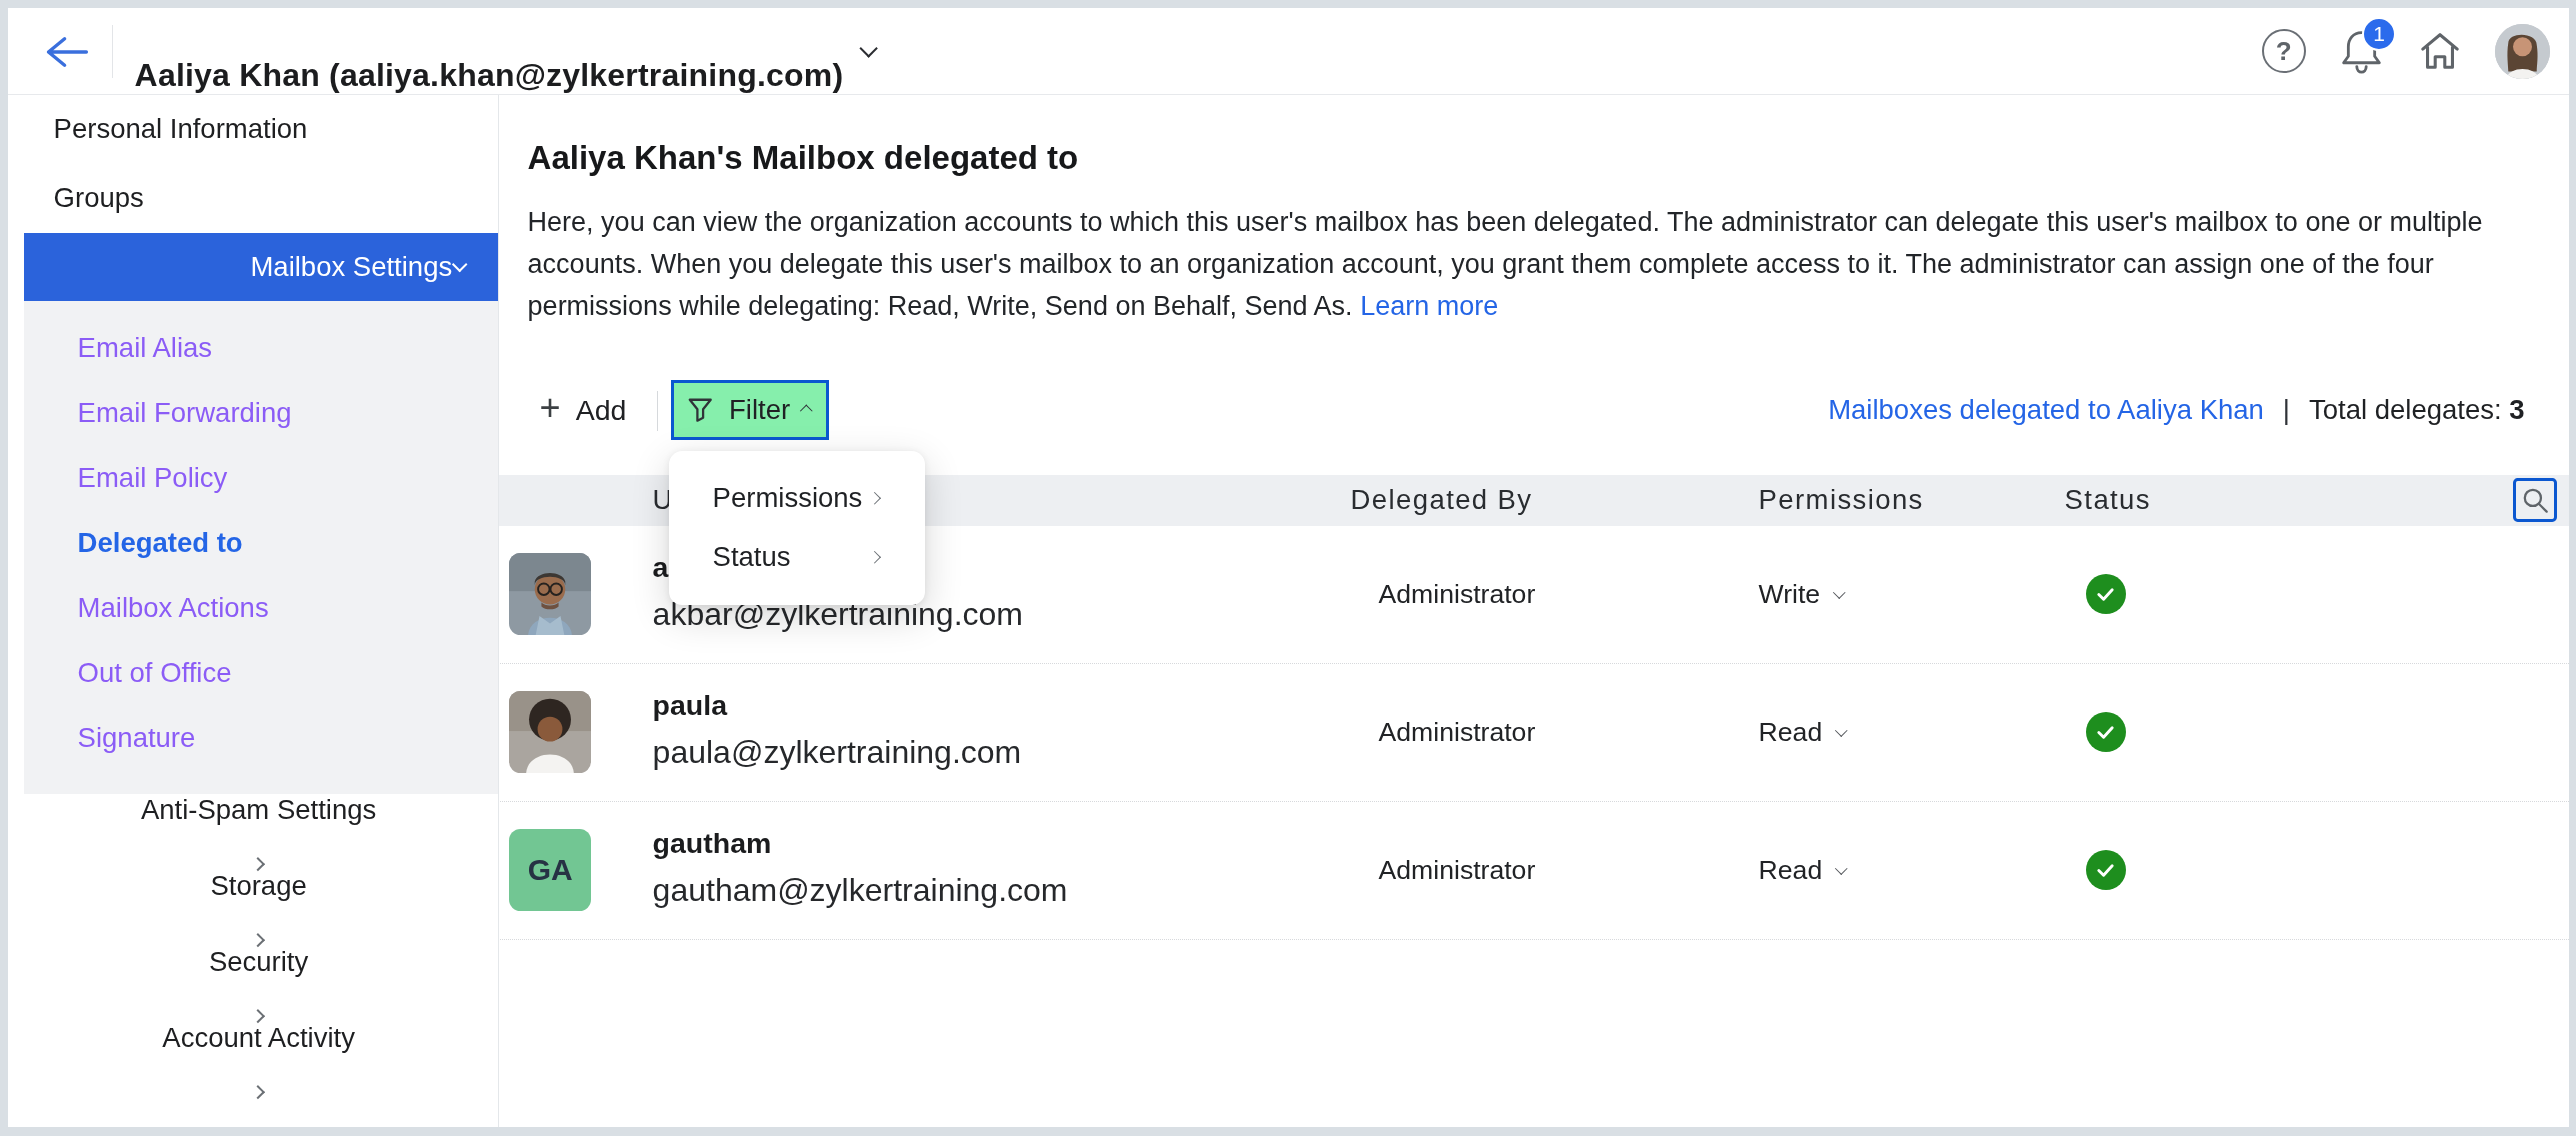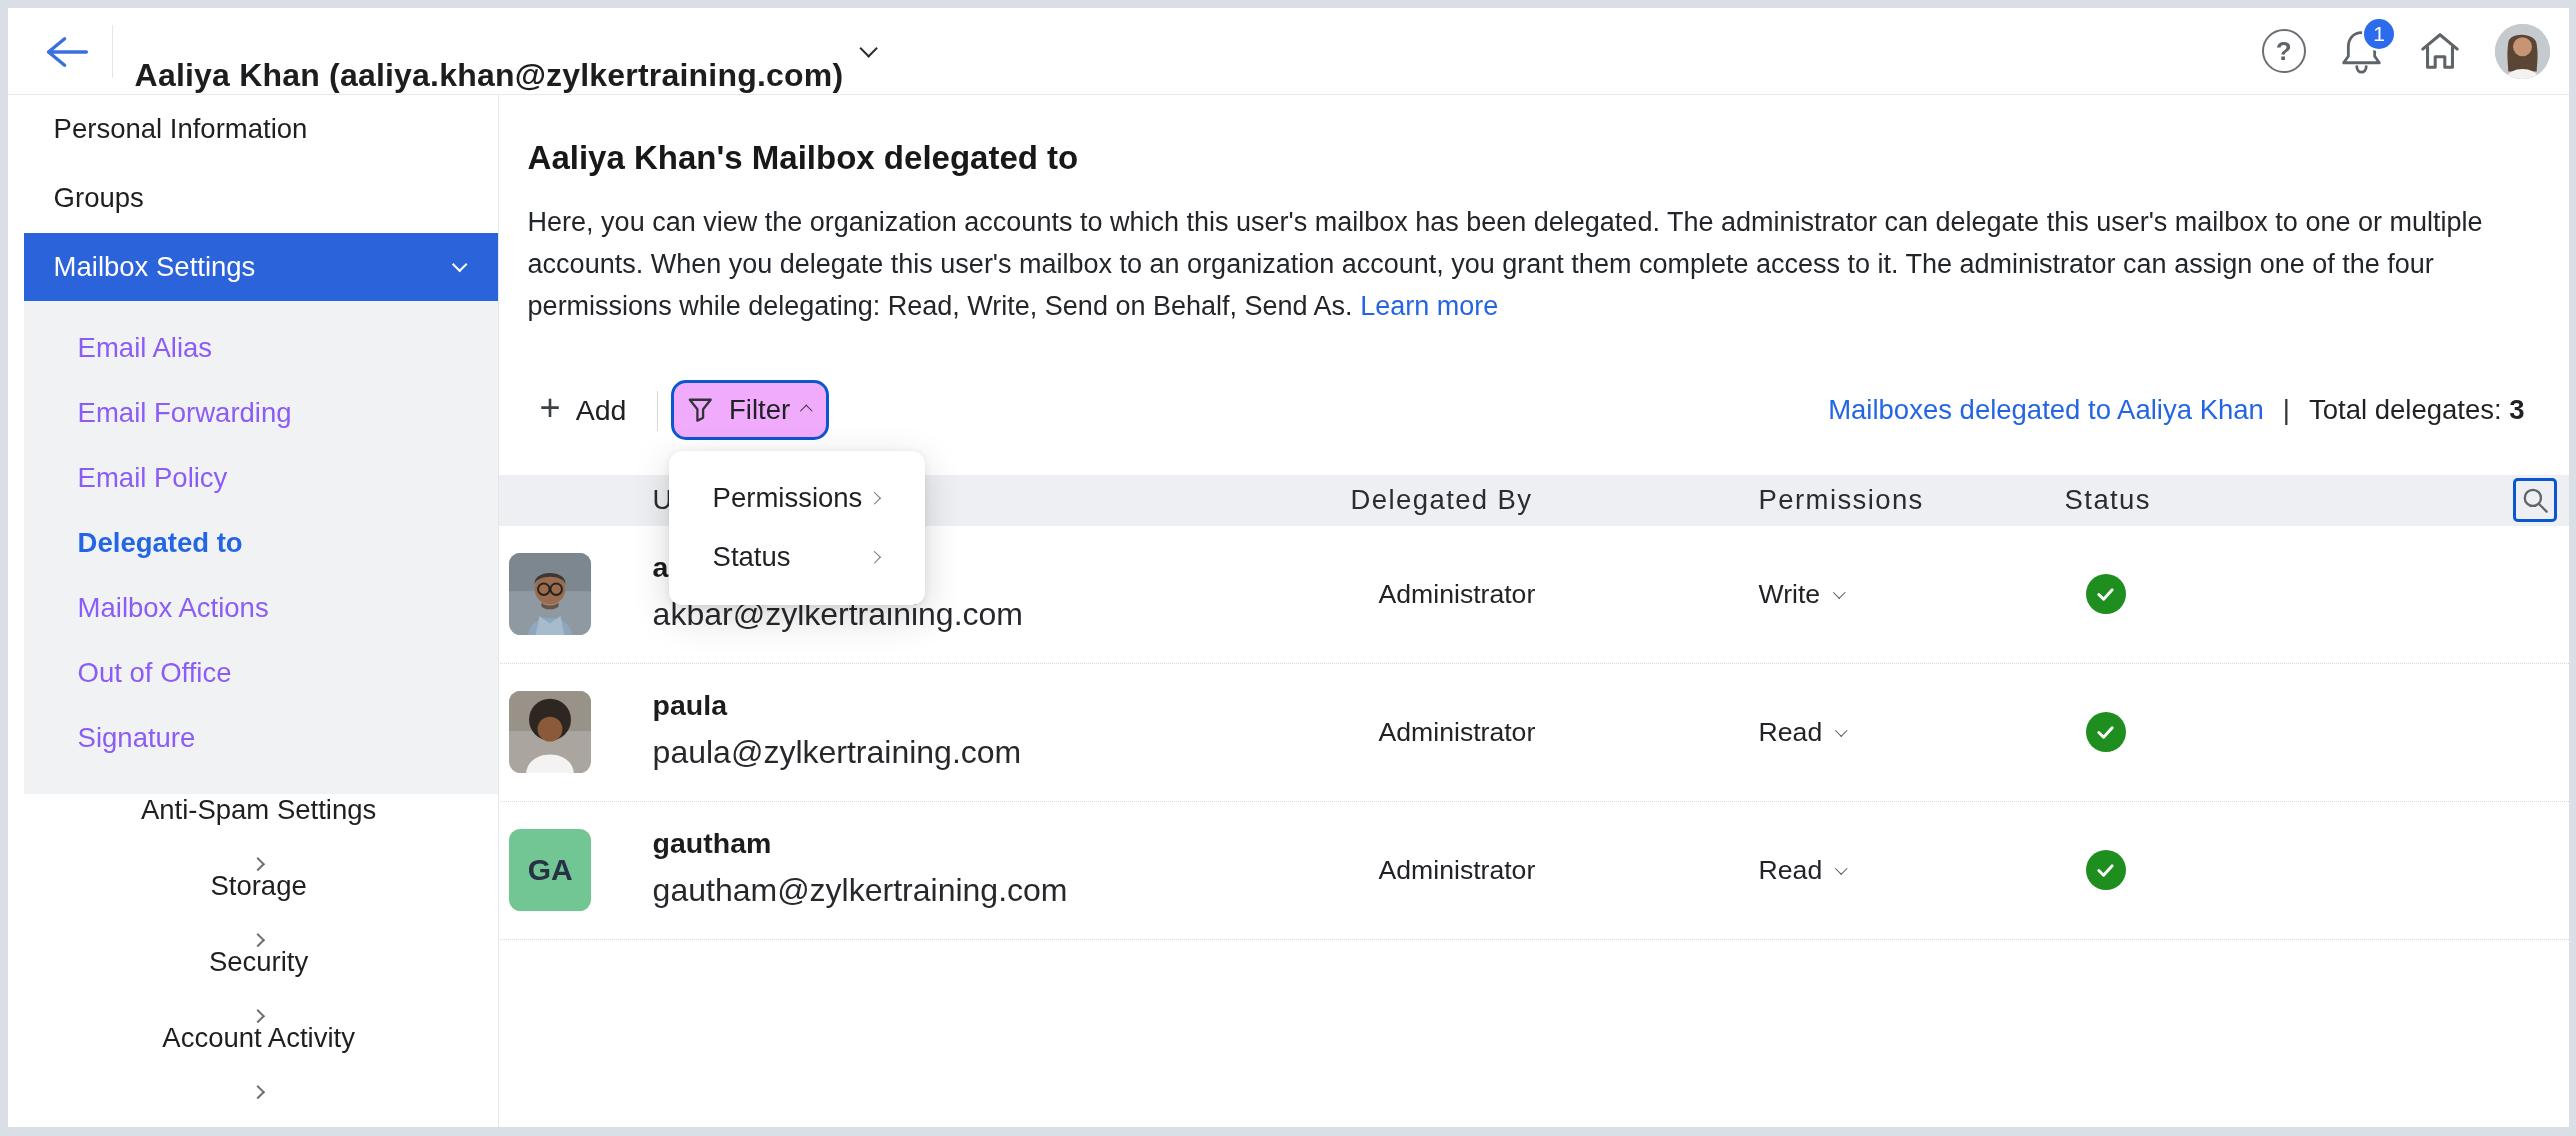--- a/index.html
+++ b/index.html
@@ -39,37 +39,37 @@
   .help-icon { width:44px; height:44px; border:2.8px solid #6a6f75; border-radius:50%; display:flex; align-items:center; justify-content:center; font-size:26px; font-weight:bold; color:#5f6469; cursor:pointer; }
   .bell-wrap { position:relative; width:47px; height:49px; cursor:pointer; }
   .badge { position:absolute; right:-11.4px; top:-9.5px; min-width:34px; height:34px; border-radius:17px; background:#2b6bec; color:#fff; font-size:21px; display:flex; align-items:center; justify-content:center; border:2.8px solid #fff; }
   .home-wrap { width:46px; height:46px; cursor:pointer; }
   .tb-avatar { width:55px; height:55px; border-radius:50%; overflow:hidden; background:#c2c7cc; cursor:pointer; }
 
   
   .sidebar { position:absolute; left:16px; top:87px; width:475px; height:1032px; background:#fff; border-right:0.9px solid #e4e7ea; z-index:5; }
   .side-item { height:69px; display:flex; align-items:center; padding:0 34px 0 30px; font-size:27.5px; color:#1e1f21; cursor:pointer; }
   .side-item.expandable { height:76px; justify-content:space-between;flex-direction:column; }
-  .side-item.selected { background:#2b63db; color:#fff; justify-content:space-between; height:68px; }
+  .side-item.selected { background:#2b63db; color:#fff; justify-content:flex-end; height:68px; }
   .sub-block { background:#f1f2f4; padding:15px 0 23px 0; }
   .sub-item { height:65px; display:flex; align-items:center; padding-left:54px; font-size:27.5px; color:#8b5cf6; cursor:pointer; }
   .sub-item.active { color:#2465e6; font-weight:bold; }
 
   
   .main { position:absolute; left:475px; top:87px; width:2086px; height:1032px; background:#fff; }
   .page-title { position:absolute; left:45px; top:44px; font-size:33px; font-weight:bold; color:#17181a; }
   .desc { position:absolute; left:45px; top:106px; font-size:27px; line-height:42px; color:#222529; }
   .desc .line { display:block; white-space:nowrap; }
   .learn-more { color:#2465e6; cursor:pointer; text-decoration:none; margin-left:7.6px; }
 
   .toolbar { position:absolute; left:0; top:285px; width:100%; height:61px; }
   .add-btn { position:absolute; left:57px; top:0; height:61px; display:flex; align-items:center; gap:15px; font-size:28.5px; color:#202124; cursor:pointer; }
   .plus { font-size:36px; font-weight:400; color:#3c4043; line-height:1; margin-top:-3.8px; }
   .tool-divider { position:absolute; left:174px; top:11.4px; width:0.9px; height:40px; background:#d6d9dc; }
-  .filter-btn { position:absolute; left:188px; top:0; width:158px; height:60px; background:#f0abfc; border:3.8px solid #0b57d0; border-radius:15px; display:flex; align-items:center; justify-content:center; gap:14.2px; font-size:27.5px; color:#202124; cursor:pointer; }
+  .filter-btn { position:absolute; left:188px; top:0; width:158px; height:60px; background:#86efac; border:3.8px solid #0b57d0; border-radius:0; display:flex; align-items:center; justify-content:center; gap:14.2px; font-size:27.5px; color:#202124; cursor:pointer; }
   .summary { position:absolute; right:44px; top:0; height:61px; display:flex; align-items:center; gap:19px; font-size:27.5px; }
   .summary-link { color:#2465e6; cursor:pointer; text-decoration:none; }
   .summary-sep { color:#303338; }
   .summary-total { color:#1f2124; }
   .summary-total b { font-weight:bold; }
 
   
   .table { position:absolute; left:0; top:380px; width:100%; }
   .thead { position:relative; height:51px; background:#edeff2; font-size:27.5px; color:#292c30; letter-spacing:1.4px; }
   .th { position:absolute; top:0; height:51px; display:flex; align-items:center; }

